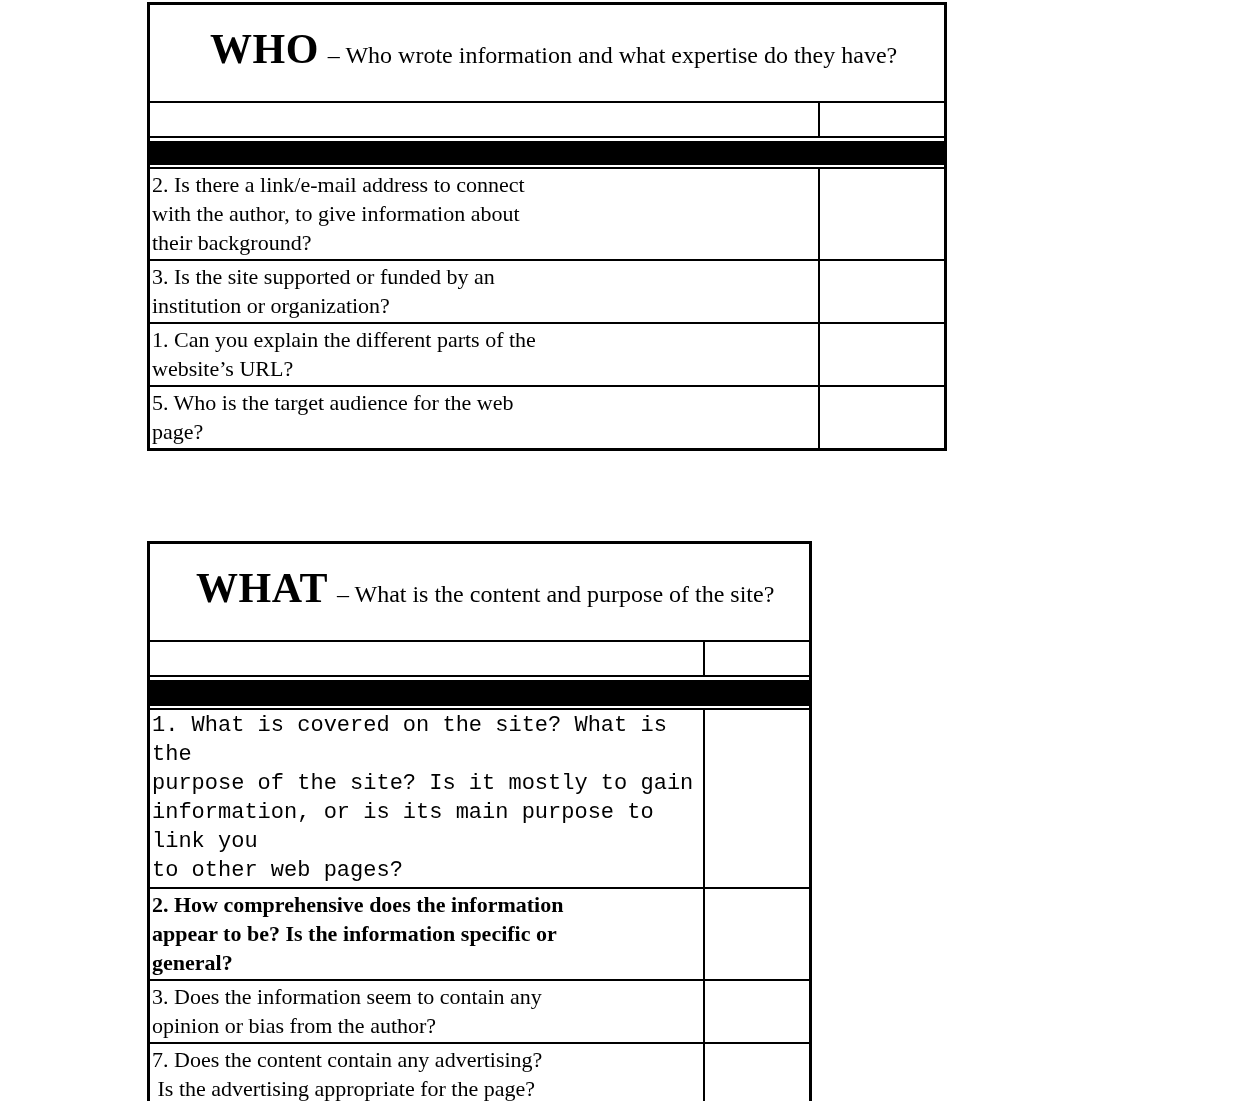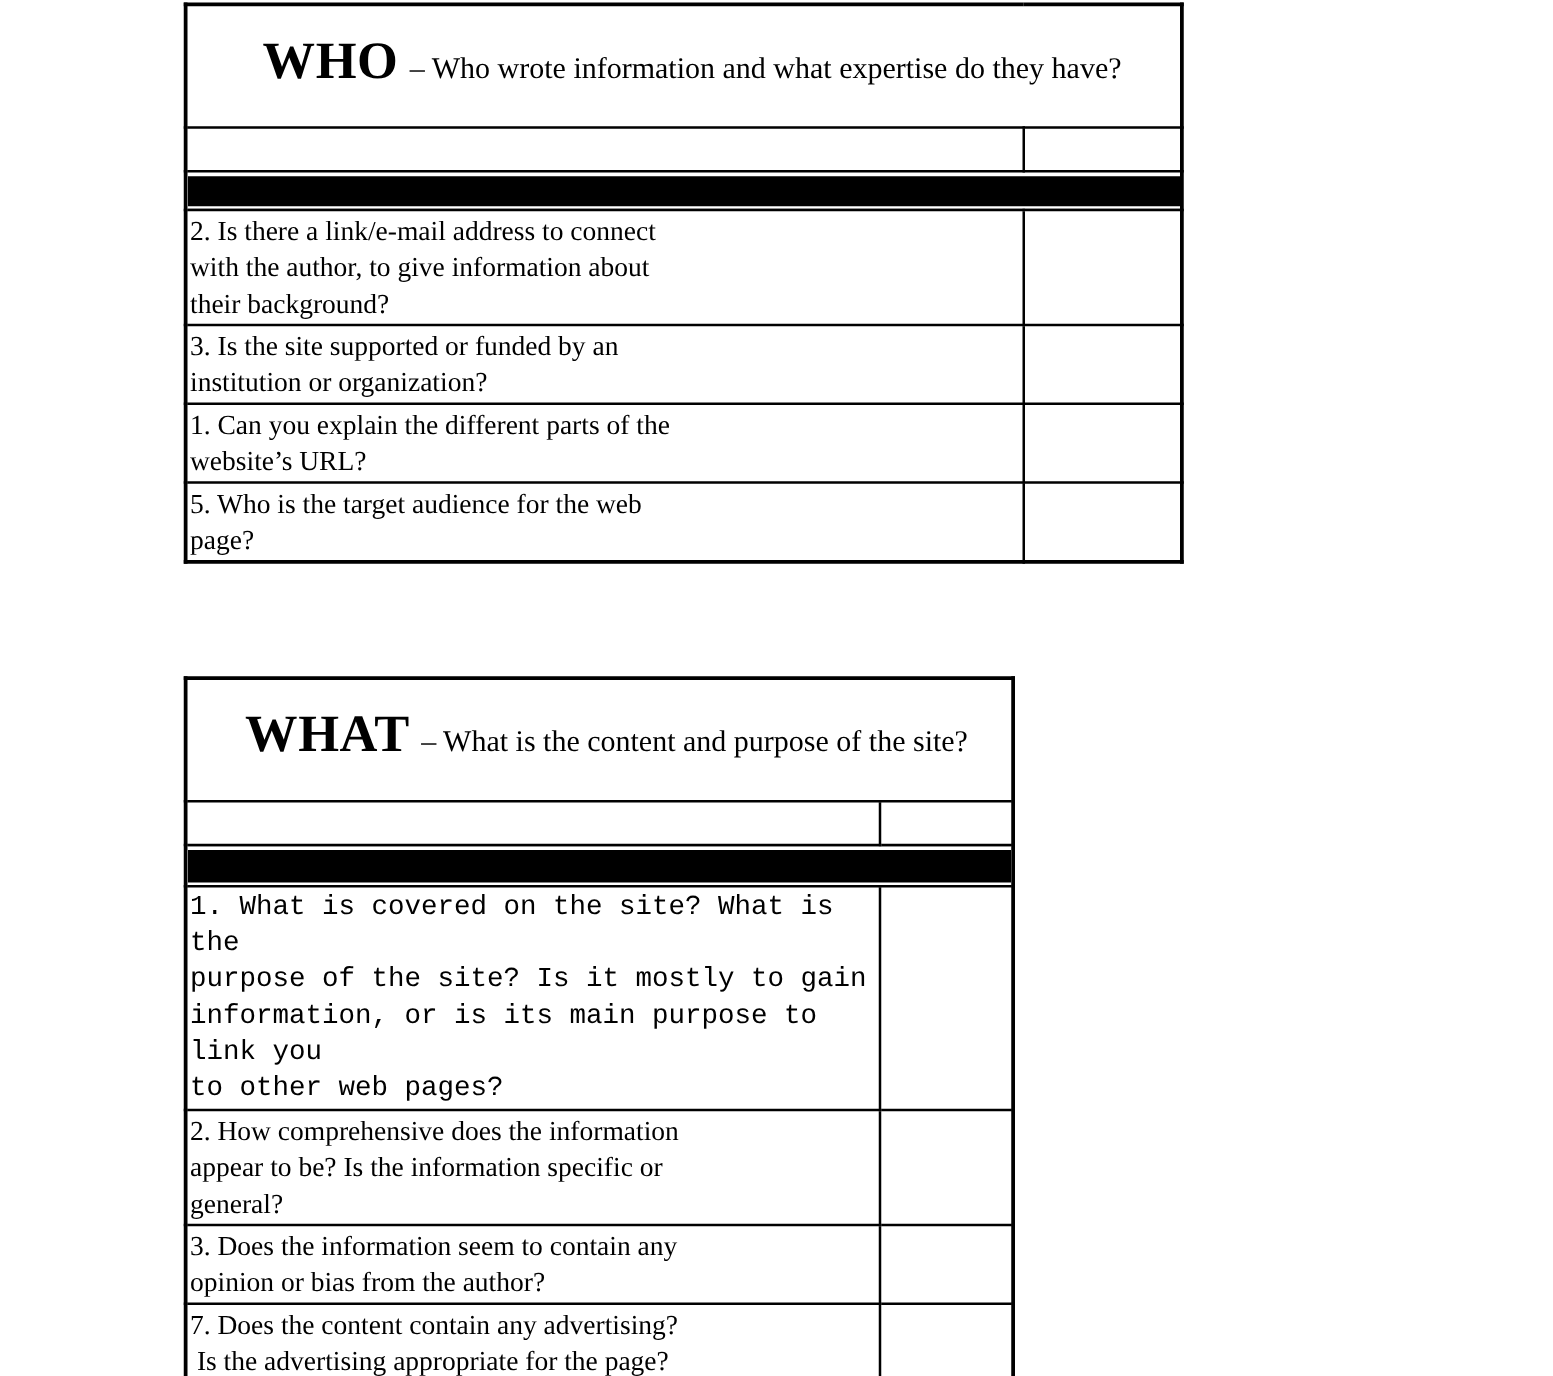--- a/index.html
+++ b/index.html
@@ -62,21 +62,21 @@
   #table-who  .h-q1     td { height: 90px; }
   #table-who  .h-q2     td { height: 91px; }
   #table-who  .h-q3     td { height: 62px; }
   #table-who  .h-q4     td { height: 62px; }
   #table-who  .h-q5     td { height: 61px; }
 
   #table-what .h-title  td { height: 71px; }
   #table-what .h-empty  td { height: 35px; }
   #table-what .h-band   td { height: 33px; }
   #table-what .h-q1     td { height: 116px; font-family: Liberation Mono, monospace; }
-  #table-what .h-q2     td { height: 79px; }
+  #table-what .h-q2     td { height: 79px; font-weight: bold; }
   #table-what .h-q3     td { height: 61px; }
   #table-what .h-q4     td { height: 90px; }
   #table-what .h-q5     td { height: 90px; }
 </style>
 </head>
 <body>
 
 <div class="page">
 
   <table class="doc-table" id="table-who">

